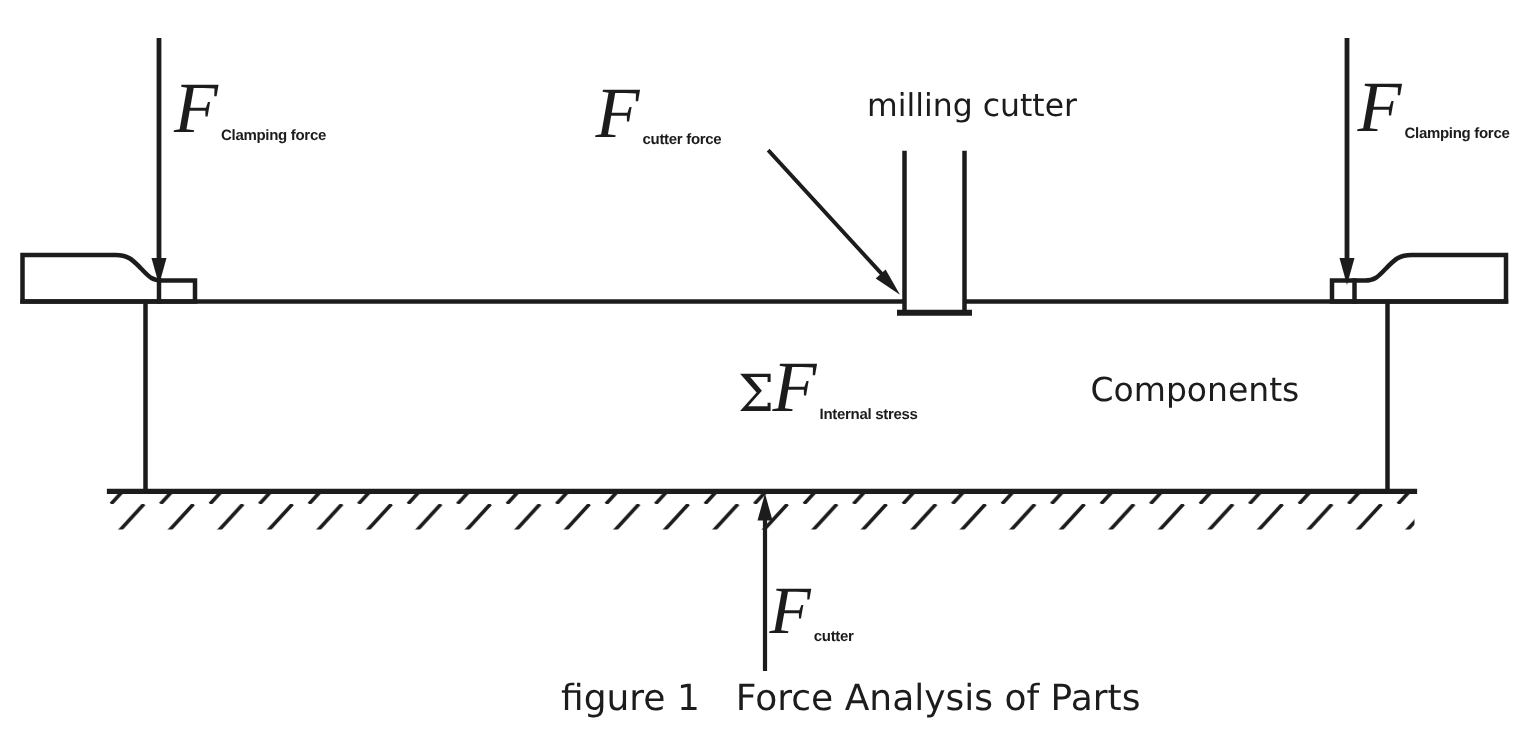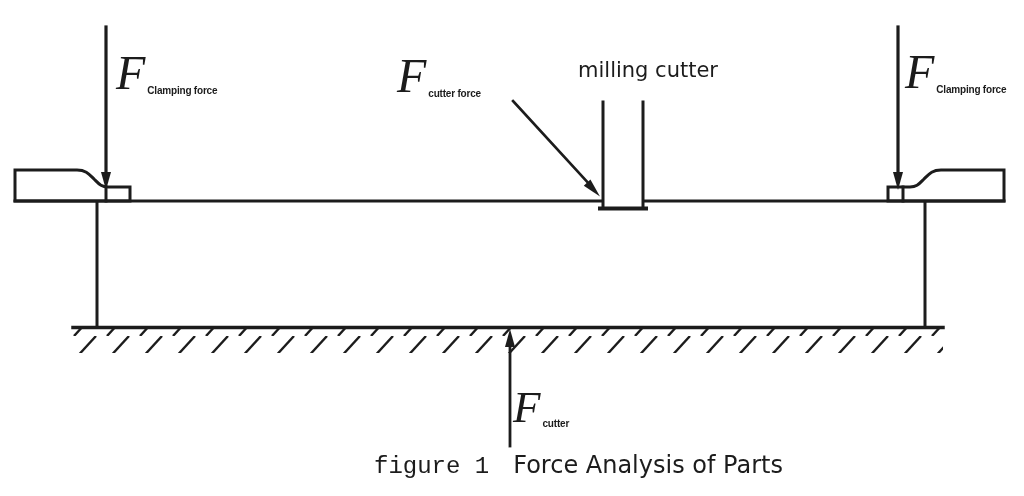--- a/index.html
+++ b/index.html
@@ -25,21 +25,21 @@
     margin-right: -1px;
   }
   .fsub {
     font-family: "Liberation Sans", sans-serif;
     font-weight: 700; font-size: 10px; letter-spacing: -0.2px;
     vertical-align: -5px; margin-left: 2px; margin-top: 40px;
   }
   .text-lbl { font-size: 21px; line-height: 1.15; text-align: center; }
   .components { font-size: 22px; }
   .caption { font-size: 24px; line-height: 1.2; }
-  .caption .num { margin-right: 24px; font-family: Liberation Mono, monospace; }
+  .caption .num { margin-right: 24px; }
 </style>
 </head>
 <body>
 
 <div class="stage">
 
   <svg class="diagram" width="1024" height="496" viewBox="0 0 1024 496">
     <defs>
       <pattern id="hatch" patternUnits="userSpaceOnUse" width="33" height="24">
         <line x1="30" y1="0" x2="8" y2="24" stroke="currentColor" stroke-width="2.4"></line>
@@ -101,21 +101,25 @@
   <div class="lbl flabel" style="left:397px; top:52px">
     <span class="fsym">F</span><span class="fsub">cutter force</span>
   </div>
 
   <div class="lbl text-lbl" style="left:578px; top:58px">milling cutter</div>
 
   <div class="lbl flabel" style="left:905px; top:48px">
     <span class="fsym">F</span><span class="fsub">Clamping force</span>
   </div>
 
+  <div class="lbl flabel" style="left:492px; top:235px">
+    <span class="sigma">Σ</span><span class="fsym">F</span><span class="fsub">Internal stress</span>
+  </div>
 
+  <div class="lbl text-lbl components" style="left:727px; top:248px">Components</div>
 
   <div class="lbl flabel" style="left:513px; top:385px">
     <span class="fsym small">F</span><span class="fsub">cutter</span>
   </div>
 
   <div class="lbl caption" style="left:374px; top:451px">
     <span class="num">figure 1</span><span>Force Analysis of Parts</span>
   </div>
 
 </div>

